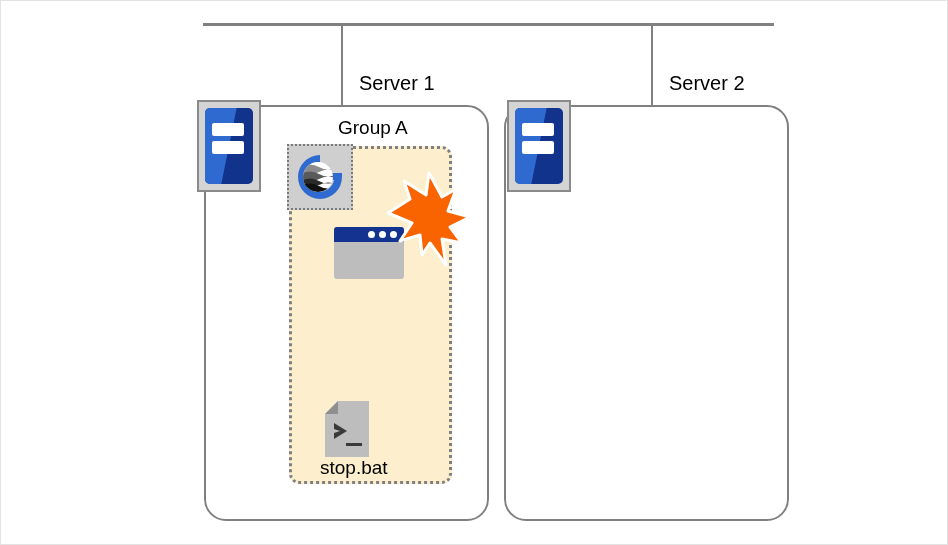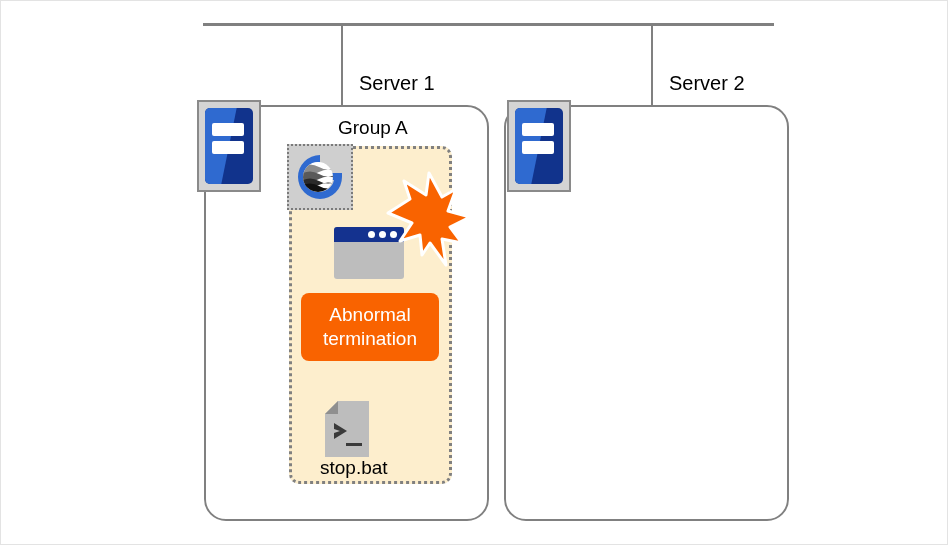--- a/index.html
+++ b/index.html
@@ -260,24 +260,20 @@
     </div>
   </div>
 
   <div id="burst">
     <svg width="86" height="102" viewBox="0 0 86 102" aria-hidden="true">
       <path d="M2 44 L24 30 L18 12 L40 26 L43 4 L56 28 L70 20 L62 42 L84 48
                L64 58 L76 74 L56 70 L60 96 L44 74 L36 86 L34 66 L14 72 L26 54 Z" fill="#f96300" stroke="#ffffff" stroke-width="3" stroke-linejoin="round"></path>
     </svg>
   </div>
 
-  <div id="abnormal-termination">
-    <span>Abnormal</span>
-    <span>termination</span>
-  </div>
 
   <div id="bat-file-row">
     <span id="bat-file-icon">
       <svg width="44" height="56" viewBox="0 0 44 56" aria-hidden="true">
         <path d="M13 0 L44 0 L44 56 L0 56 L0 13 Z" fill="#bdbdbd"></path>
         <path d="M13 0 L13 13 L0 13 Z" fill="#8f8f8f"></path>
         <path d="M9 22 L22 30 L9 38 L9 32 L15 30 L9 28 Z" fill="#3a3a3a"></path>
         <rect x="21" y="42" width="16" height="3" fill="#3a3a3a"></rect>
       </svg>
     </span>

